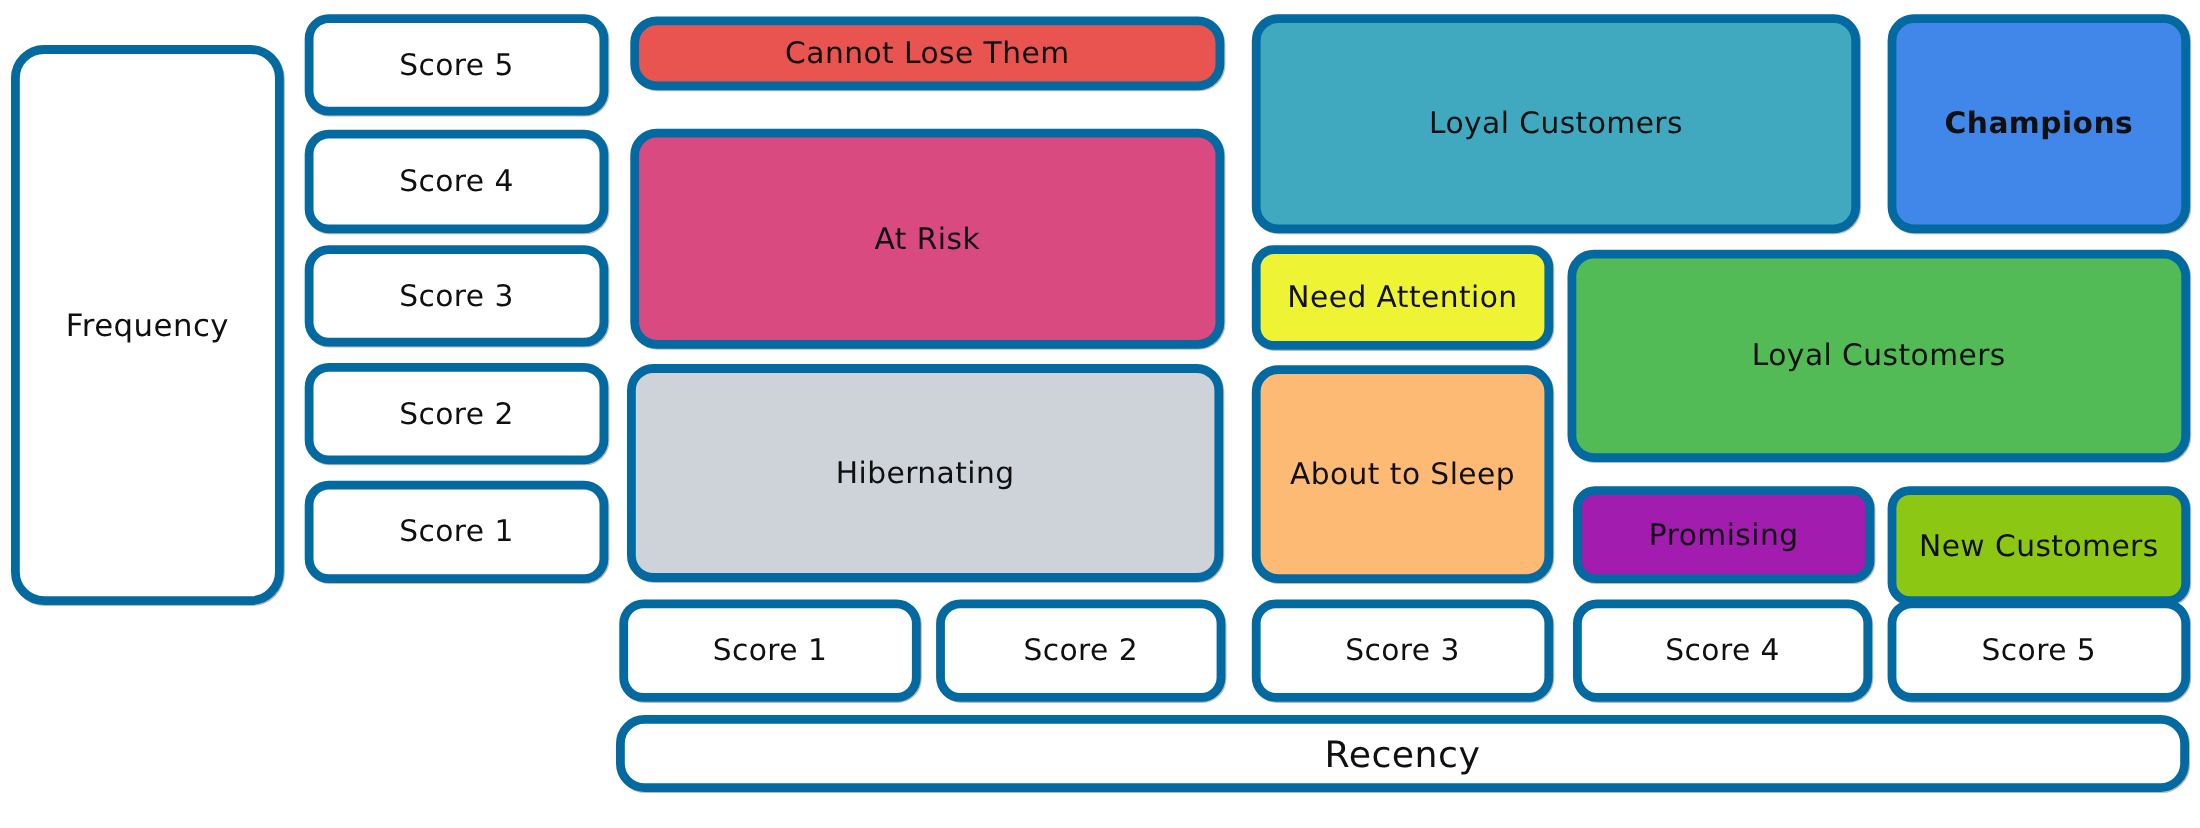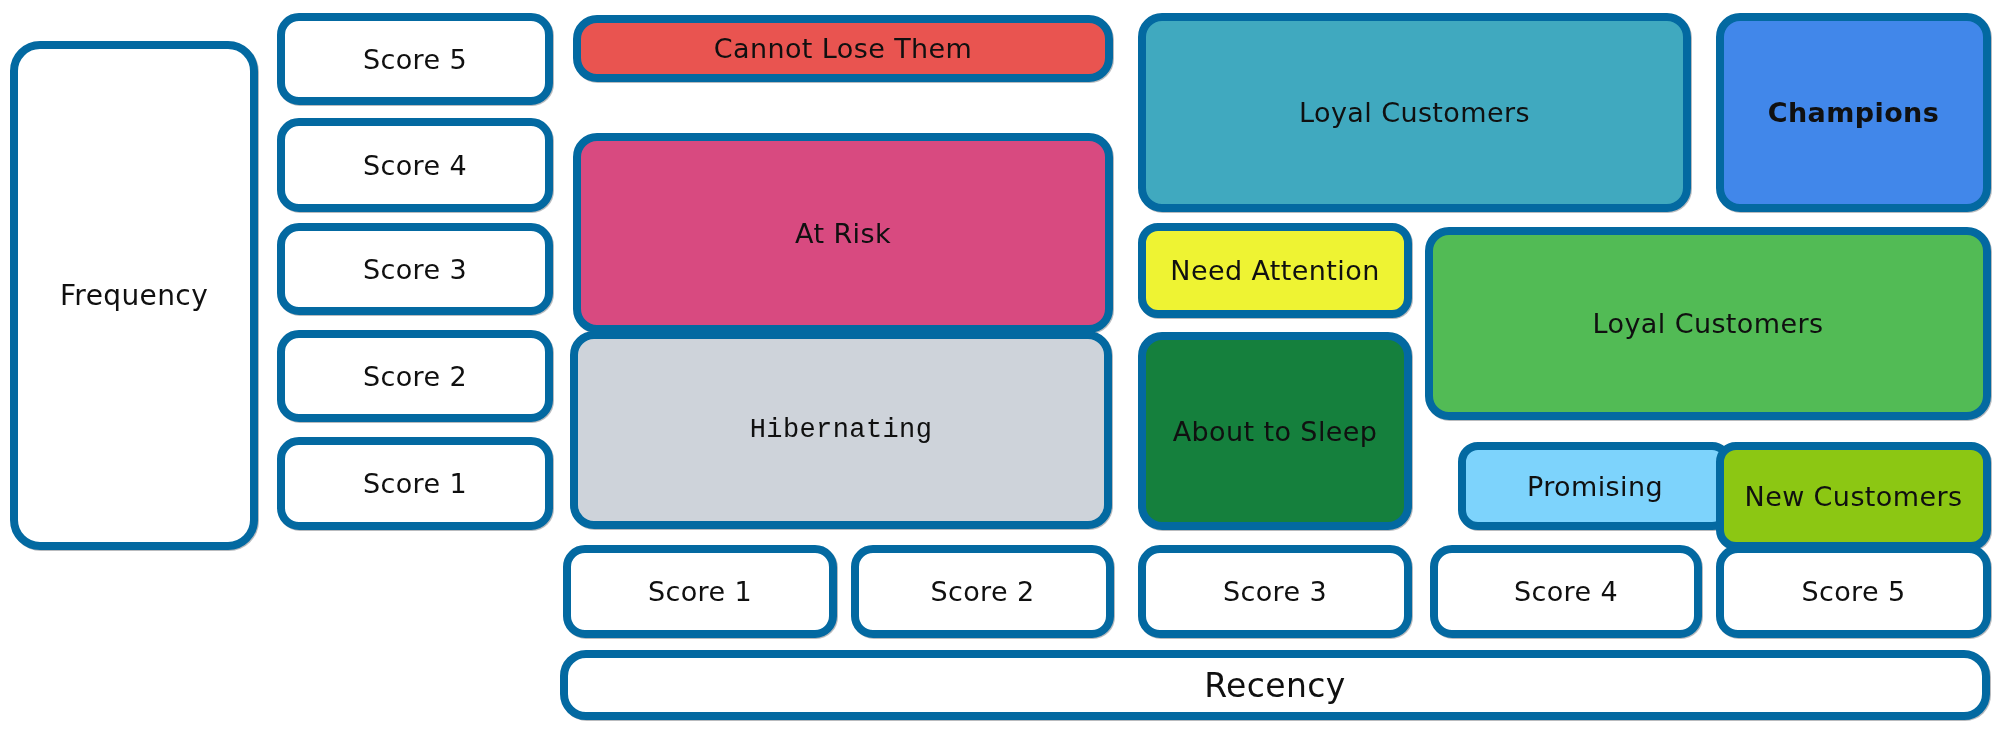--- a/index.html
+++ b/index.html
@@ -33,21 +33,21 @@
   
   #freq-axis   { left:10px;  top:13px;  width:248px; height:509px;margin-top:28px; }
   #fscore5     { left:277px; top:13px;  width:276px; height:92px; }
   #fscore4     { left:277px; top:118px; width:276px; height:94px; }
   #fscore3     { left:277px; top:223px; width:276px; height:92px; }
   #fscore2     { left:277px; top:330px; width:276px; height:92px; }
   #fscore1     { left:277px; top:437px; width:276px; height:93px; }
 
   
   #cannot      { left:573px;  top:15px;  width:540px; height:67px; }
-  #atrisk      { left:573px;  top:117px; width:540px; height:200px;margin-top:16px; }
+  #atrisk      { left:573px;  top:117px; width:540px; height:200px; }
   #hibernating { left:570px;  top:331px; width:542px; height:198px; }
   #loyaltop    { left:1138px; top:13px;  width:553px; height:199px; }
   #champions   { left:1716px; top:13px;  width:275px; height:199px; }
   #needatt     { left:1138px; top:223px; width:274px; height:95px; }
   #loyalmid    { left:1425px; top:227px; width:566px; height:193px; }
   #aboutsleep  { left:1138px; top:332px; width:274px; height:198px; }
   #promising   { left:1430px; top:442px; width:274px; height:88px; }
   #newcust     { left:1716px; top:442px; width:275px; height:108px; }
 
   
@@ -68,33 +68,33 @@
   <div class="box score" id="fscore5">Score 5</div>
   <div class="box score" id="fscore4">Score 4</div>
   <div class="box score" id="fscore3">Score 3</div>
   <div class="box score" id="fscore2">Score 2</div>
   <div class="box score" id="fscore1">Score 1</div>
 
   <div class="box" id="cannot" style="background-color: rgb(233, 84, 80);">Cannot Lose Them</div>
 
   <div class="box" id="atrisk" style="background-color: rgb(216, 74, 128);">At Risk</div>
 
-  <div class="box" id="hibernating" style="background-color: rgb(206, 211, 218); font-family: Liberation Mono, monospace;">Hibernating</div>
+  <div class="box" id="hibernating" style="background-color: rgb(206, 211, 218);">Hibernating</div>
 
   <div class="box" id="loyaltop" style="background-color: rgb(64, 169, 191);">Loyal Customers</div>
 
   <div class="box" id="champions" style="background-color: rgb(65, 135, 234); font-weight: bold;">Champions</div>
 
   <div class="box seg-small" id="needatt" style="background-color: rgb(238, 243, 51);">Need Attention</div>
 
   <div class="box" id="loyalmid" style="background-color: rgb(82, 187, 85);">Loyal Customers</div>
 
-  <div class="box" id="aboutsleep" style="background-color: #15803d;">About to Sleep</div>
+  <div class="box" id="aboutsleep" style="background-color: #fdba74;">About to Sleep</div>
 
-  <div class="box seg-small" id="promising" style="background-color: #7dd3fc; margin-left: 28px;">Promising</div>
+  <div class="box seg-small" id="promising" style="background-color: #a21caf;">Promising</div>
 
   <div class="box seg-small" id="newcust" style="background-color: rgb(140, 199, 19);">New Customers</div>
 
   <div class="box score" id="rscore1">Score 1</div>
   <div class="box score" id="rscore2">Score 2</div>
   <div class="box score" id="rscore3">Score 3</div>
   <div class="box score" id="rscore4">Score 4</div>
   <div class="box score" id="rscore5">Score 5</div>
 
   <div class="box axis" id="recency-axis">Recency</div>

